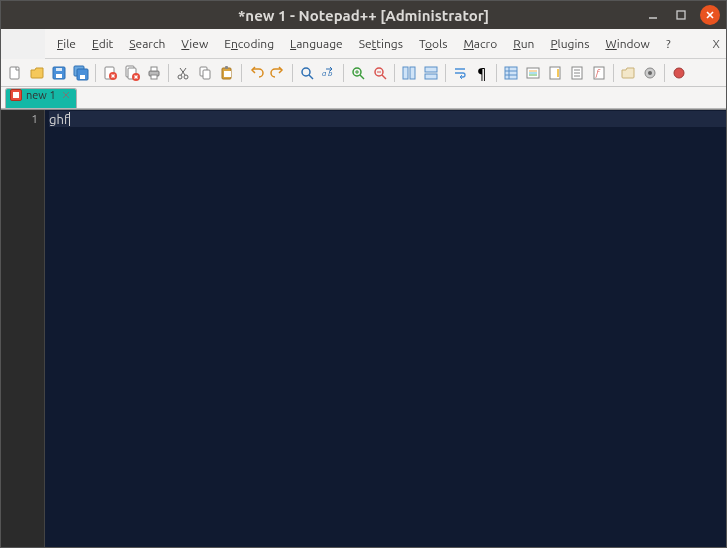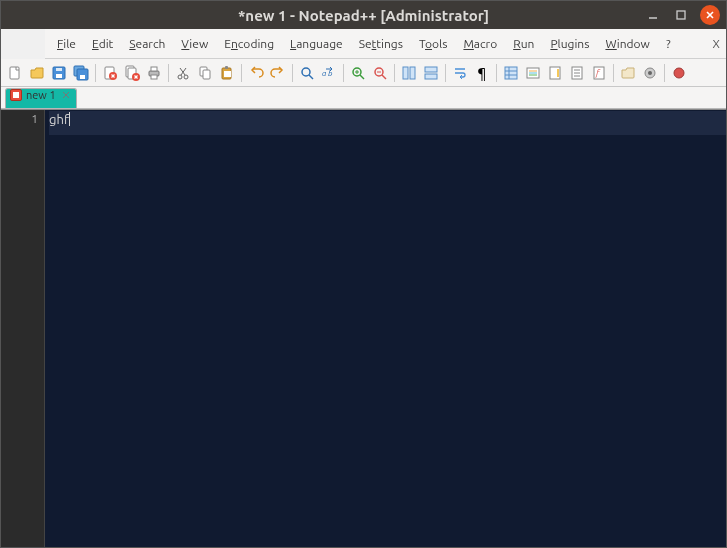--- a/index.html
+++ b/index.html
@@ -22,21 +22,21 @@
   
   .tabbar { height: 22px; background: #f5f4f3; display: flex; align-items: flex-end; padding-left: 4px; border-bottom: 1px solid #b8b8b8; }
   .tab { height: 20px; background: #14b8a6; border: 1px solid #b0b0b0; border-bottom: none; border-radius: 3px 3px 0 0; display: flex; padding: 0 4px; gap: 4px; font-size: 11px; color: #333; }
   .tab .ticon { width: 12px; height: 12px; background: #e74c3c; border: 1px solid #b03020; border-radius: 2px; position: relative; }
   .tab .ticon::after { content: ""; position: absolute; inset: 2px; background: #fff; }
   .tab .tclose { width: 12px; height: 12px; font-size: 10px; color: #777; display: flex; align-items: center; justify-content: center; }
   
   .editor { flex: 1; display: flex; background: #101a30; font-family: Consolas, "Courier New", monospace; font-size: 13px; color: #d5d5d5; overflow: hidden; border-top: 1px solid #888; }
   .gutter { width: 44px; background: #2b2b2b; color: #aaa; text-align: right; padding: 1px 6px 0 0; border-right: 1px solid #444; font-size: 12px; line-height: 16px; }
   .code { flex: 1; padding: 1px 0 0 4px; line-height: 16px; position: relative; }
-  .line { height: 24px; white-space: pre; background: #1e2942; }
+  .line { height: 16px; white-space: pre; background: #1e2942; }
   .cursor { display: inline-block; width: 1px; height: 14px; background: #d5d5d5; vertical-align: text-bottom; margin-left: 0; }
   .codebg { position: absolute; inset: 0; background: #101a30; z-index: 0; }
   .lines { position: relative; z-index: 1; }
   svg { display: block; }
 </style>
 </head>
 <body>
 
 <div class="window">
 

